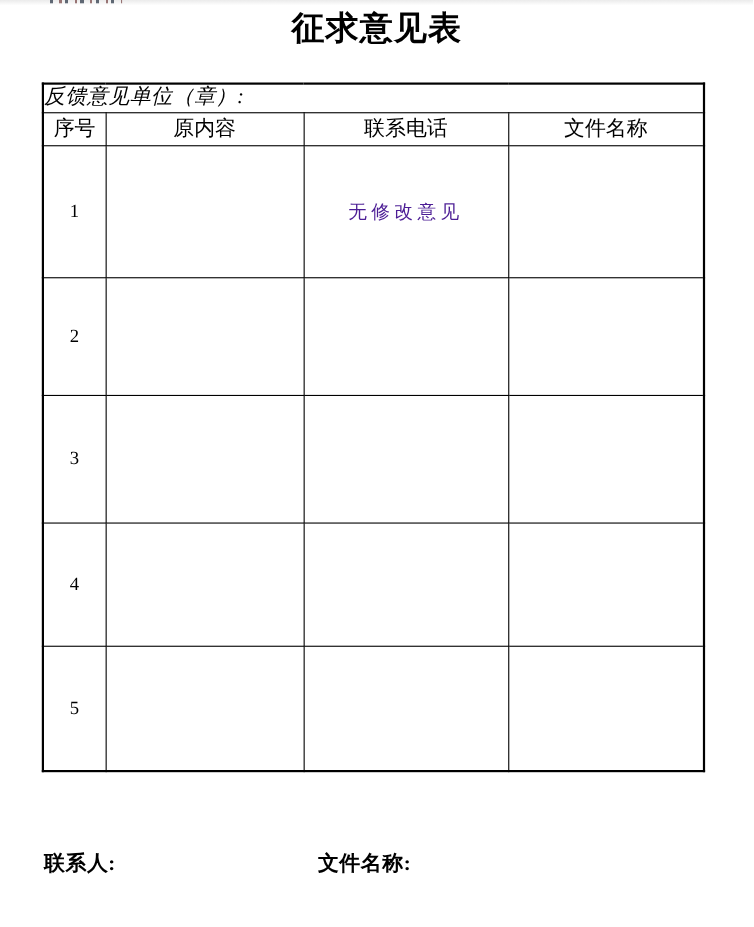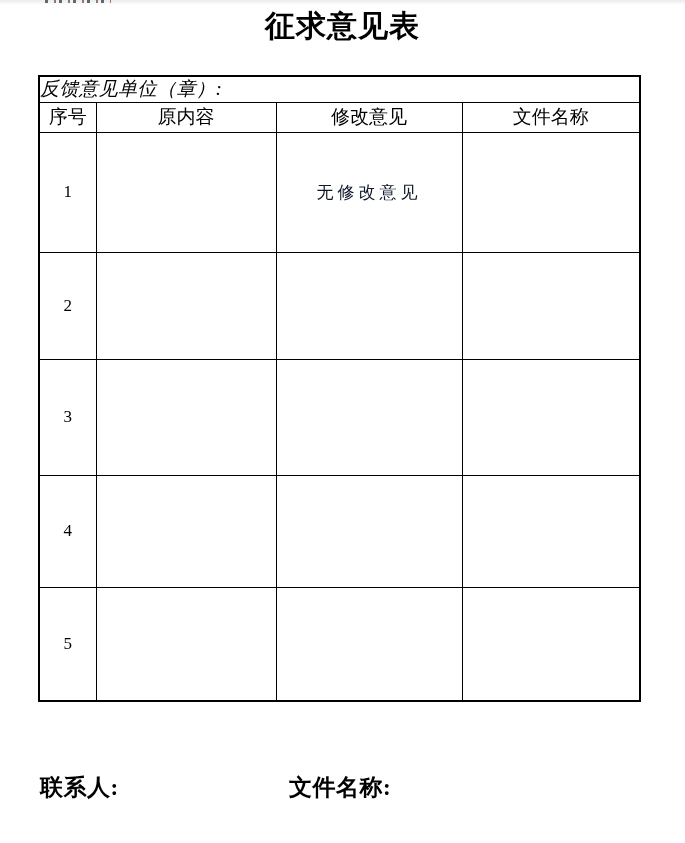--- a/index.html
+++ b/index.html
@@ -105,29 +105,29 @@
     font-size: 17px;
     text-align: center;
     vertical-align: middle;
   }
   td.blank { background: #ffffff; }
   td.opinion {
     font-size: 17px;
     text-align: center;
     vertical-align: middle;
     letter-spacing: 4px;
-    color: #0f172a;
+    color: #4c1d95;
   }
   .contact-line {
     position: absolute;
     top: 772px;
     left: 40px;
     width: 600px;
     height: 26px;
-    font-size: 23px;
+    font-size: 19px;
     font-weight: 700;
     letter-spacing: 0.5px;
   }
   .contact-phone {
     position: absolute;
     left: 249px;
     top: 0;
   }
 </style>
 </head>
@@ -149,21 +149,21 @@
     </colgroup>
     <tbody>
 
       <tr class="r-unit">
         <td colspan="4" class="unit-cell">反馈意见单位（章）:</td>
       </tr>
 
       <tr class="r-head">
         <td class="head">序号</td>
         <td class="head">原内容</td>
-        <td class="head">修改意见</td>
+        <td class="head">联系电话</td>
         <td class="head">文件名称</td>
       </tr>
 
       <tr class="r-d1">
         <td class="serial">1</td>
         <td class="blank"></td>
         <td class="opinion">无修改意见</td>
         <td class="blank"></td>
       </tr>
 

